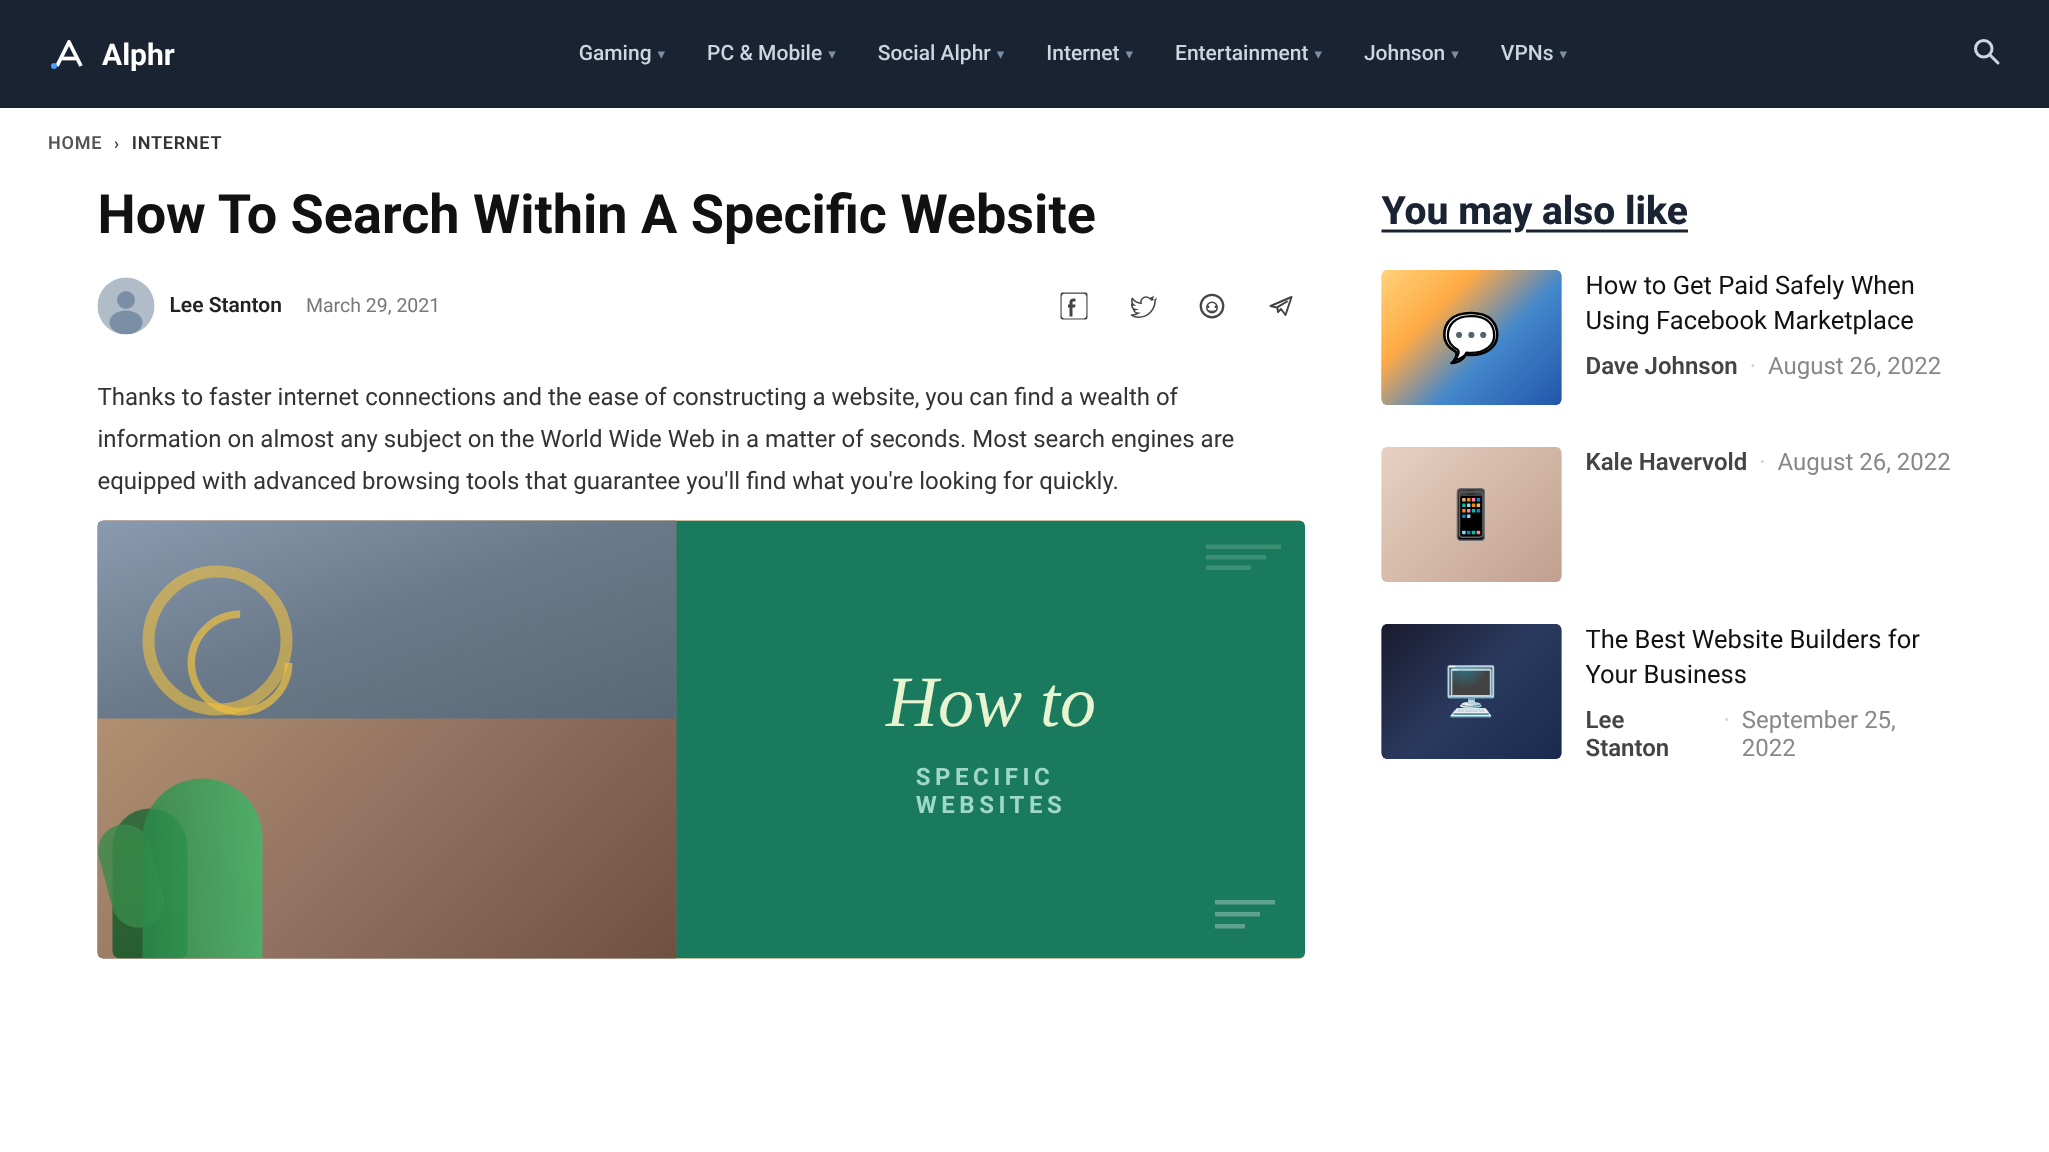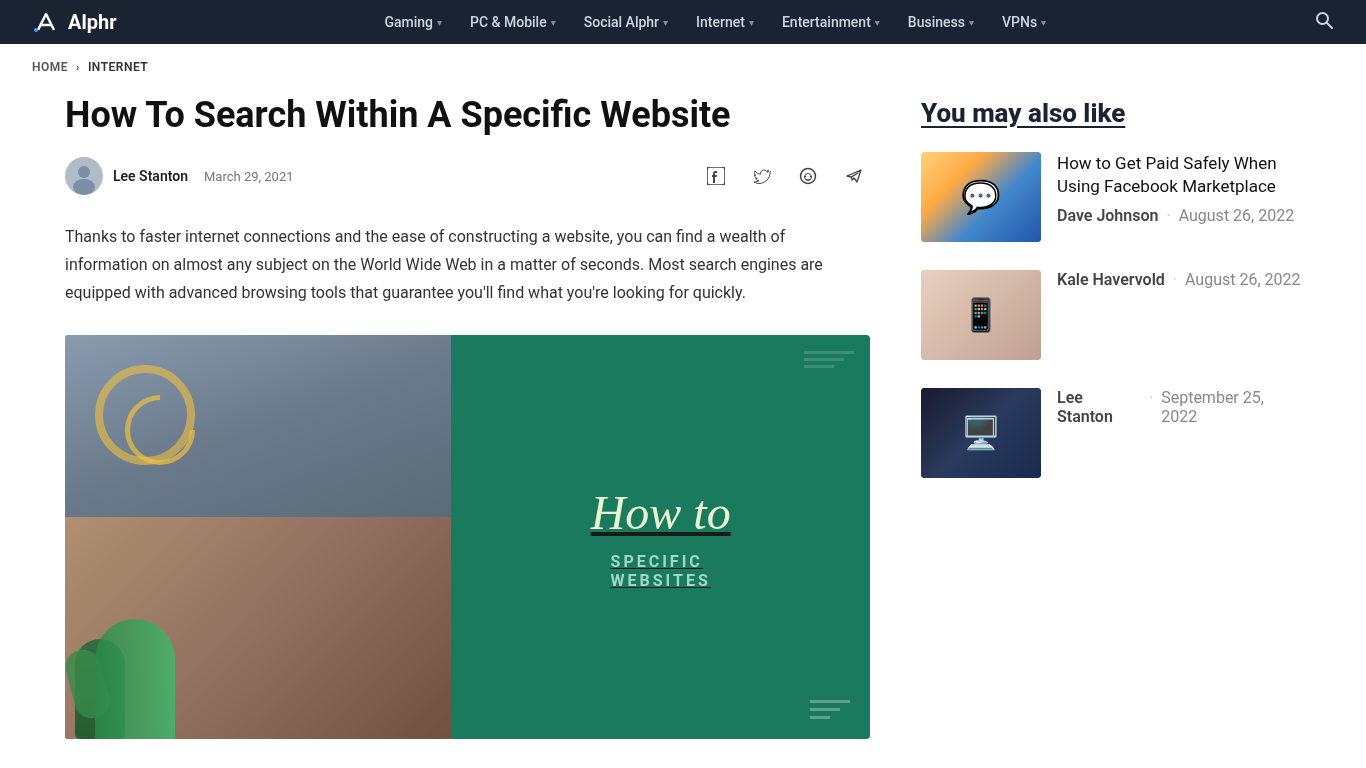--- a/index.html
+++ b/index.html
@@ -1,21 +1,21 @@
 <!DOCTYPE html>
 <html><head>
   <meta charset="utf-8">
   <style>
     * { margin: 0; padding: 0; box-sizing: border-box; }
     body { font-family: -apple-system, BlinkMacSystemFont, 'Segoe UI', Roboto, sans-serif; background: #fff; color: #1a1a1a; }
 
     
     nav {
       background: #1a2332;
-      height: 44px;
+      height: 72px;
       display: flex;
       align-items: center;
       padding: 0 32px;
       justify-content: space-between;
     }
     .nav-logo {
       display: flex;
       align-items: center;
       gap: 8px;
       color: #fff;
@@ -127,31 +127,30 @@
       align-items: center;
       justify-content: center;
       color: #444;
       font-size: 16px;
       cursor: pointer;
     }
     .article-body {
       font-size: 16px;
       line-height: 1.75;
       color: #333;
-      margin-bottom: 28px;
+      margin-bottom: 12px;
     }
     .article-image {
       width: 100%;
       border-radius: 4px;
       overflow: hidden;
       background: #fdba74;
-      height: 404px;
-      position: relative;
-      display: flex;
-      text-decoration: underline;
+      height: 292px;
+      position: relative;
+      display: flex;
     }
     .img-left {
       width: 48%;
       background: #2d3748;
       position: relative;
       overflow: hidden;
     }
     .img-left-photo {
       width: 100%;
       height: 100%;
@@ -344,21 +343,21 @@
       </a>
     </li>
     <li>
       <a href="#">
         <span>Entertainment</span>
         <span class="nav-chevron">▾</span>
       </a>
     </li>
     <li>
       <a href="#">
-        <span>Business</span>
+        <span>Johnson</span>
         <span class="nav-chevron">▾</span>
       </a>
     </li>
     <li>
       <a href="#">
         <span>VPNs</span>
         <span class="nav-chevron">▾</span>
       </a>
     </li>
   </ul>
@@ -490,20 +489,21 @@
         </div>
       </div>
     </div>
 
     <div class="sidebar-card">
       <div class="sidebar-card-img sidebar-card-img-3">
         <div style="position:absolute;top:0;left:0;right:0;bottom:0;background:linear-gradient(135deg,#1a1a2e,#2a3a5e,#1a2a4e);"></div>
         <div style="position:absolute;top:50%;left:50%;transform:translate(-50%,-50%);font-size:32px;">🖥️</div>
       </div>
       <div class="sidebar-card-content">
+        <div class="sidebar-card-title">The Best Website Builders for Your Business</div>
         <div class="sidebar-card-meta">
           <span class="sidebar-card-author">Lee Stanton</span>
           <span class="sidebar-card-sep">·</span>
           <span class="sidebar-card-date">September 25, 2022</span>
         </div>
       </div>
     </div>
   </aside>
 </div>
 

